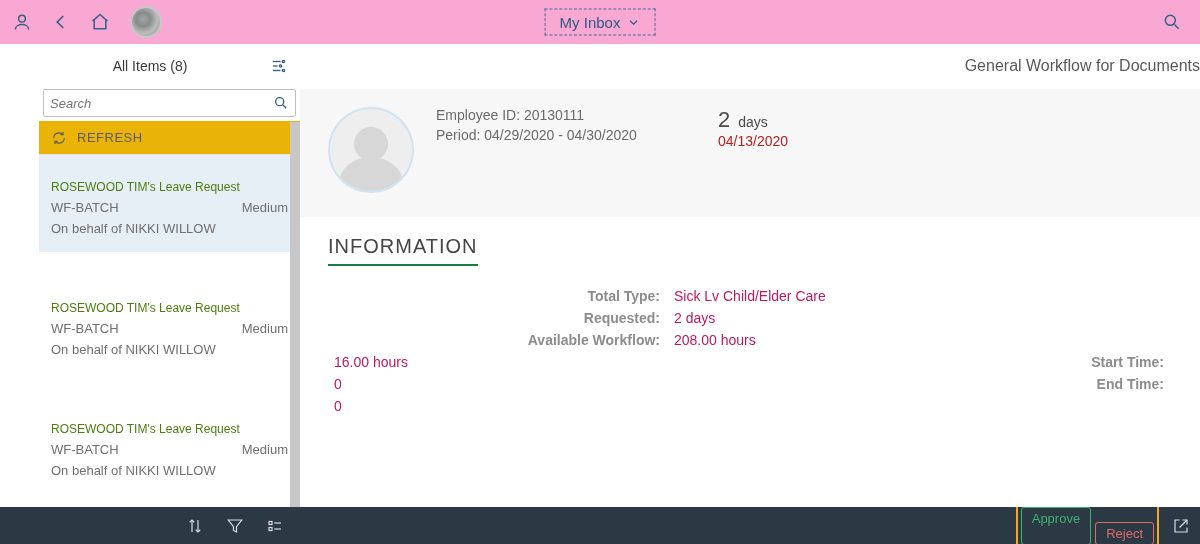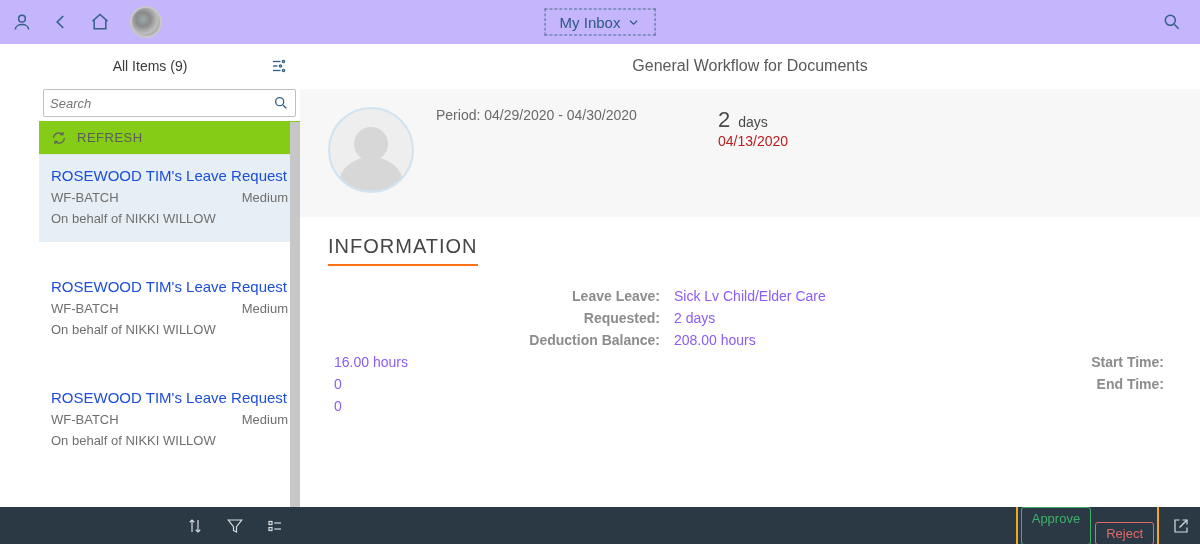--- a/index.html
+++ b/index.html
@@ -1,71 +1,71 @@
 <!DOCTYPE html>
 <html><head>
 <meta charset="utf-8">
 <style>
   * { box-sizing: border-box; margin: 0; padding: 0; }
   html, body { width: 1200px; height: 544px; overflow: hidden; font-family: "Segoe UI", Arial, sans-serif; font-size: 14px; color: #333; background: #fff; }
   
   
-  .topbar { height: 44px; background: #c4b5fd; display: flex; align-items: center; padding: 0 12px; position: relative; }
+  .topbar { height: 44px; background: #f9a8d4; display: flex; align-items: center; padding: 0 12px; position: relative; }
   .topbar .left-icons { display: flex; align-items: center; gap: 20px; }
   .topbar .icon { color: #346187; cursor: pointer; }
   .topbar .seal { width: 32px; height: 32px; border-radius: 50%; background: radial-gradient(circle at 40% 40%, #9aa 0%, #8a8a8a 30%, #bdbdbd 60%, #8a8a8a 100%); border: 2px solid #c8c8c8; display: flex; align-items: center; justify-content: center; }
   .topbar .center-title { position: absolute; left: 50%; top: 50%; transform: translate(-50%, -50%); border: 1px dashed #4a6a8a; padding: 4px 14px; color: #2f5a80; font-size: 15px; display: flex; align-items: center; gap: 6px; cursor: pointer; }
   .topbar .search-top { position: absolute; right: 18px; top: 50%; transform: translateY(-50%); color: #346187; cursor: pointer; }
   
   
   .subheader { height: 45px; display: flex; border-bottom: 1px solid transparent; }
   .subheader .left { width: 300px; display: flex; align-items: center; justify-content: center; color: #3a3a3a; position: relative; }
   .subheader .left .sort-btn { position: absolute; right: 12px; color: #346187; cursor: pointer; }
-  .subheader .right { flex: 1; display: flex; align-items: center; justify-content: center; color: #595959; font-size: 16px; }
+  .subheader .right { flex: 1; display: flex; align-items: center; justify-content: flex-end; color: #595959; font-size: 16px; }
   
   
   .main { display: flex; height: calc(544px - 44px - 45px - 37px); }
   
   
   .leftpane { width: 300px; display: flex; flex-direction: column; border-right: 0; position: relative; padding-left: 39px; }
   .leftpane .scroll-shadow { position: absolute; right: 0; top: 33px; width: 10px; bottom: 0; background: #c7c7c7; }
   .searchbox { margin: 0 4px 4px 4px; height: 28px; border: 1px solid #bfbfbf; border-radius: 2px; display: flex; align-items: center; padding: 0 6px; }
   .searchbox input { flex: 1; border: none; outline: none; font-style: italic; color: #888; font-size: 13px; background: transparent; }
   .searchbox .s-icon { color: #346187; cursor: pointer; }
-  .refresh-row { height: 34px; background: #84cc16; border-bottom: 1px solid #e5e5e5; display: flex; align-items: center; gap: 10px; padding-left: 12px; color: #5c5c5c; font-size: 13px; letter-spacing: 0.5px; cursor: pointer; }
+  .refresh-row { height: 34px; background: #eab308; border-bottom: 1px solid #e5e5e5; display: flex; align-items: center; gap: 10px; padding-left: 12px; color: #5c5c5c; font-size: 13px; letter-spacing: 0.5px; cursor: pointer; }
   .refresh-row .r-icon { color: #5c5c5c; }
   
   .list { flex: 1; overflow: hidden; }
   .item { padding: 12px 12px 16px 12px; border-bottom: 0; }
   .item.selected { background: #e6eff6; }
-  .item .title { font-size: 15px; color: #1d4ed8; margin-bottom: 6px; }
+  .item .title { font-size: 12px; color: #4d7c0f; margin-bottom: 6px; margin-top: 13px; }
   .item .row2 { display: flex; justify-content: space-between; font-size: 13px; color: #6f6f6f; margin-bottom: 6px; gap: 32px; }
   .item .row3 { font-size: 13px; color: #6f6f6f; }
   .item + .item { margin-top: 24px; }
   
   
   .rightpane { flex: 1; background: #fff; overflow: hidden; position: relative; }
   .summary-block { background: #f7f7f7; padding: 18px 28px 24px 28px; display: flex; align-items: flex-start; gap: 22px; }
   .avatar { width: 86px; height: 86px; border-radius: 50%; border: 2px solid #cfe3f2; background: #eee; position: relative; overflow: hidden; }
   .avatar .head { position: absolute; width: 34px; height: 34px; background: #d7d7d7; border-radius: 50%; left: 50%; top: 18px; transform: translateX(-50%); }
   .avatar .body { position: absolute; width: 64px; height: 44px; background: #d7d7d7; border-radius: 50% 50% 0 0 / 60% 60% 0 0; left: 50%; bottom: -10px; transform: translateX(-50%); }
   .summary-text { flex: 1; }
   .summary-text .name { font-size: 20px; color: #3a3a3a; margin-bottom: 4px; }
   .summary-text .sub { font-size: 13px; color: #6f6f6f; }
   .summary-meta { display: flex; flex-direction: column; gap: 4px; color: #6a6a6a; font-size: 14px; min-width: 260px; }
   .summary-right { text-align: left; color: #4a4a4a; }
   .summary-right .days-n { font-size: 22px; font-weight: 400; }
   .summary-right .days-l { font-size: 14px; margin-left: 4px; }
   .summary-right .date { font-size: 14px; color: #b91c1c; margin-top: 0; }
   
   .info-section { padding: 18px 28px; }
-  .info-title { font-size: 20px; color: #454545; letter-spacing: 1px; display: inline-block; padding-bottom: 6px; border-bottom: 2px solid #f97316; margin-bottom: 22px; text-align: center; }
+  .info-title { font-size: 20px; color: #454545; letter-spacing: 1px; display: inline-block; padding-bottom: 6px; border-bottom: 2px solid #15803d; margin-bottom: 22px; text-align: center; }
   .info-grid { display: grid; grid-template-columns: 340px auto; row-gap: 6px; font-size: 14px; }
   .info-grid .lbl { text-align: right; color: #8c8c8c; font-weight: 600; padding-right: 8px; }
-  .info-grid .val { color: #8b5cf6; padding-left: 6px; }
+  .info-grid .val { color: #be185d; padding-left: 6px; }
   
   
   .footer { height: 37px; background: #2b3945; display: flex; }
   .footer .left { width: 300px; display: flex; align-items: center; justify-content: flex-end; gap: 22px; padding-right: 16px; }
   .footer .left .ficon { color: #d8dde2; cursor: pointer; }
   .footer .right { flex: 1; display: flex; align-items: center; justify-content: flex-end; padding-right: 10px; gap: 6px; }
   .btn { padding: 3px 10px; border-radius: 3px; font-size: 13px; cursor: pointer; border: 1px solid; }
   .btn-approve { color: #3fb16b; border-color: #3fb16b; }
   .btn-reject { color: #e06a6a; border-color: #e06a6a; margin-top: 15px; }
   .btn-highlight { outline: 2px solid #f5a623; outline-offset: 1px; padding: 2px; display: inline-flex; gap: 4px; }
@@ -106,21 +106,21 @@
   <span class="search-top">
     <svg width="20" height="20" viewBox="0 0 24 24" fill="none" stroke="currentColor" stroke-width="1.8">
         <circle cx="10" cy="10" r="6"></circle>
         <line x1="20" y1="20" x2="15" y2="15"></line>
       </svg>
   </span>
 </div>
 
 <div class="subheader">
   <div class="left">
-    <span>All Items (9)</span>
+    <span>All Items (8)</span>
     <span class="sort-btn">
       <svg width="18" height="18" viewBox="0 0 24 24" fill="none" stroke="currentColor" stroke-width="1.8">
           <line x1="4" y1="6" x2="14" y2="6"></line>
           <line x1="4" y1="12" x2="10" y2="12"></line>
           <line x1="4" y1="18" x2="14" y2="18"></line>
           <circle cx="18" cy="6" r="1.5"></circle>
           <circle cx="14" cy="12" r="1.5"></circle>
           <circle cx="18" cy="18" r="1.5"></circle>
         </svg>
     </span>
@@ -182,39 +182,40 @@
     <div class="scroll-shadow"></div>
   </div>
 
   <div class="rightpane">
     <div class="summary-block">
       <div class="avatar">
         <div class="head"></div>
           <div class="body"></div>
       </div>
       <div class="summary-meta">
+        <div>Employee ID: 20130111</div>
         <div>Period: 04/29/2020 - 04/30/2020</div>
       </div>
       <div class="summary-right">
         <div>
           <span class="days-n">2</span>
           <span class="days-l">days</span>
         </div>
         <div class="date">04/13/2020</div>
       </div>
     </div>
 
     <div class="info-section">
       <div class="info-title">INFORMATION</div>
       <div class="info-grid" id="info-grid">
-          <div class="lbl">Leave Leave:</div>
+          <div class="lbl">Total Type:</div>
           <div class="val">Sick Lv Child/Elder Care</div>
           <div class="lbl">Requested:</div>
           <div class="val">2 days</div>
-          <div class="lbl">Deduction Balance:</div>
+          <div class="lbl">Available Workflow:</div>
           <div class="val">208.00 hours</div>
           <div class="val">16.00 hours</div>
           <div class="lbl">Start Time:</div>
           <div class="val">0</div>
           <div class="lbl">End Time:</div>
           <div class="val">0</div>
         </div>
     </div>
   </div>
 </div>

